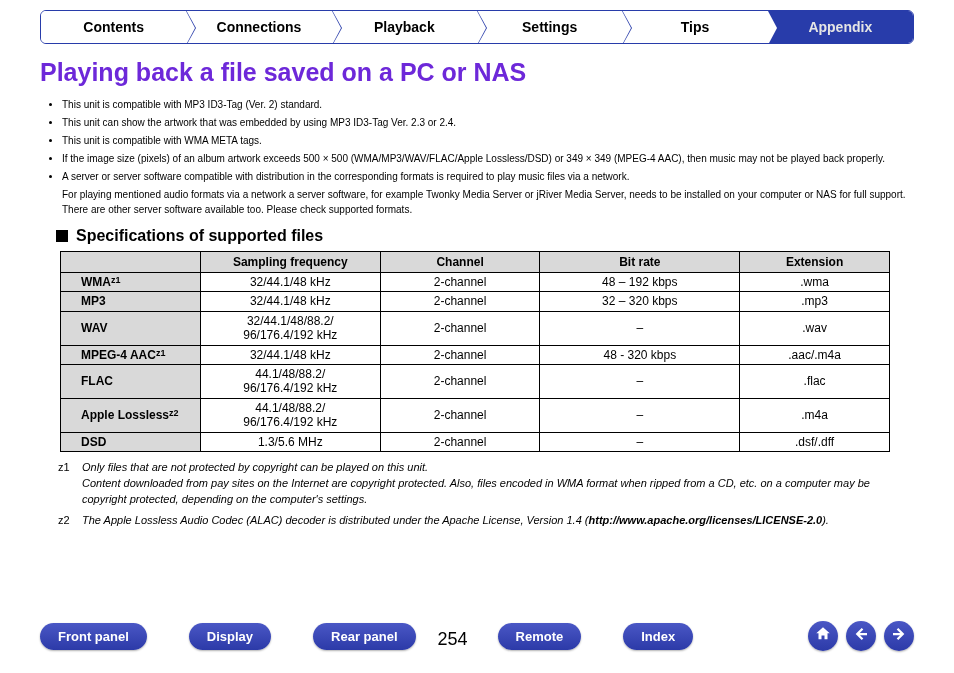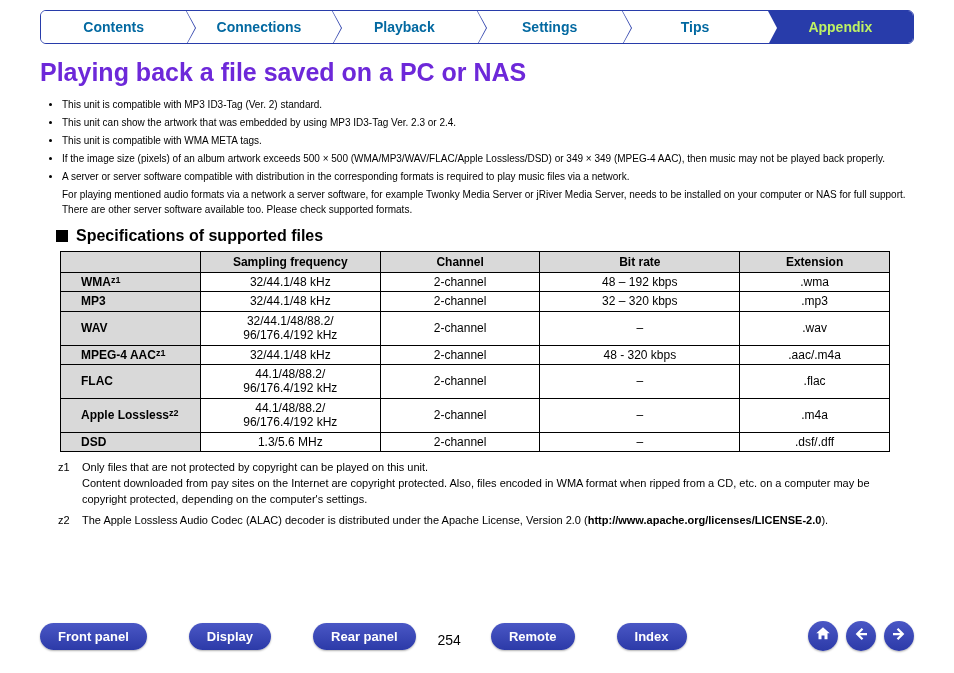--- a/index.html
+++ b/index.html
@@ -1,22 +1,22 @@
 <!DOCTYPE html>
 <html><head>
 <meta charset="utf-8">
 <style>
   * { box-sizing: border-box; margin: 0; padding: 0; }
   html, body { width: 954px; height: 673px; font-family: Arial, Helvetica, sans-serif; background: #fff; color: #000; }
   .page { position: relative; width: 954px; height: 673px; padding: 0; }
 
   
   .tabs { display:flex; height:34px; margin:10px 40px 0 40px; border:1px solid #283caa; border-radius:6px; overflow:hidden; }
-  .tab { position:relative; flex:1; font-size:14px; font-weight:bold; color:#0369a1; background:#fff; display:flex; align-items:center; justify-content:center; cursor:pointer; }
-  .tab.active { background:#283caa; color:#bef264; }
+  .tab { position:relative; flex:1; font-size:14px; font-weight:bold; color:#000000; background:#fff; display:flex; align-items:center; justify-content:center; cursor:pointer; }
+  .tab.active { background:#283caa; color:#e5e5e5; }
   .tab:not(:last-child)::after { content:""; position:absolute; right:-9px; top:0; width:0; height:0; border-top:17px solid transparent; border-bottom:17px solid transparent; border-left:9px solid #fff; z-index:2; }
   .tab:not(:last-child)::before { content:""; position:absolute; right:-10px; top:-1px; width:0; height:0; border-top:18px solid transparent; border-bottom:18px solid transparent; border-left:10px solid #283caa; z-index:1; }
 
   h1 { font-size:25px; font-weight:bold; color:#6d28d9; margin:14px 40px 10px 40px; }
 
   .bullets { margin:0 46px 0 62px; font-size:10px; line-height:1.5; }
   .bullets li { list-style:disc; margin-bottom:3px; }
   .bullets .sub { list-style:none; margin-left:0; margin-top:2px; }
 
   .section-head { display:flex; align-items:center; margin:10px 40px 6px 40px;padding-left:16px; }
@@ -27,26 +27,26 @@
   table.spec th { background:#d9d9d9; border:1px solid #000; padding:3px 6px; font-weight:bold; }
   table.spec td { border:1px solid #000; padding:2px 6px; text-align:center; line-height:1.2; }
   table.spec td.fmt { text-align:left; background:#d9d9d9; font-weight:bold; padding-left:20px; }
   table.spec th.blank { background:#d9d9d9; }
   .note-ref { font-size:9px; vertical-align:top; font-family:"Segoe UI Symbol","Arial Unicode MS",sans-serif; }
   .multiline { white-space:pre-line; }
 
   .footnotes { margin:8px 58px 0 58px; font-size:11px; line-height:1.45; }
   .footnotes .fn { display:flex; margin-bottom:5px; }
   .footnotes .fn-label { width:24px; flex-shrink:0; font-family:"Segoe UI Symbol","Arial Unicode MS",sans-serif; }
-  .footnotes .fn-text { flex:1; }
+  .footnotes .fn-text { flex:1;font-style:italic; }
 
   
   .bottom { position:absolute; left:0; right:0; bottom:32px; display:flex; align-items:center; padding:0 40px; }
   .btn { background:linear-gradient(#4a57c5,#2c3aa8); color:#fff; font-size:13px; font-weight:bold; border-radius:14px; padding:6px 18px; margin-right:42px; cursor:pointer; box-shadow:0 1px 2px rgba(0,0,0,.3); }
-  .pagenum { font-size:14px; margin:7px 30px 0 -20px; }
+  .pagenum { font-size:18px; margin:7px 30px 0 -20px; }
   .iconbar { margin-left:auto; display:flex; align-items:center; gap:8px; }
   .circ { width:30px; height:30px; border-radius:50%; background:linear-gradient(#4a57c5,#2c3aa8); display:flex; align-items:center; justify-content:center; cursor:pointer; box-shadow:0 1px 2px rgba(0,0,0,.3); }
   .circ svg { width:18px; height:18px; }
 </style>
 </head>
 <body>
 
 <div class="page">
 
   <div class="tabs">
@@ -153,21 +153,21 @@
   </table>
 
   <div class="footnotes">
     <div class="fn">
       <div class="fn-label">z1</div>
       <div class="fn-text" style="white-space:pre-line">Only files that are not protected by copyright can be played on this unit.
 Content downloaded from pay sites on the Internet are copyright protected. Also, files encoded in WMA format when ripped from a CD, etc. on a computer may be copyright protected, depending on the computer's settings.</div>
     </div>
     <div class="fn">
       <div class="fn-label">z2</div>
-      <div class="fn-text"><span>The Apple Lossless Audio Codec (ALAC) decoder is distributed under the Apache License, Version 2.0 (</span><b>http://www.apache.org/licenses/LICENSE-2.0</b><span>).</span></div>
+      <div class="fn-text"><span>The Apple Lossless Audio Codec (ALAC) decoder is distributed under the Apache License, Version 1.4 (</span><b>http://www.apache.org/licenses/LICENSE-2.0</b><span>).</span></div>
     </div>
   </div>
 
   <div class="bottom">
     <div class="btn">Front panel</div>
     <div class="btn">Display</div>
     <div class="btn">Rear panel</div>
     <div class="pagenum">254</div>
     <div class="btn">Remote</div>
     <div class="btn" style="margin-right:0">Index</div>

